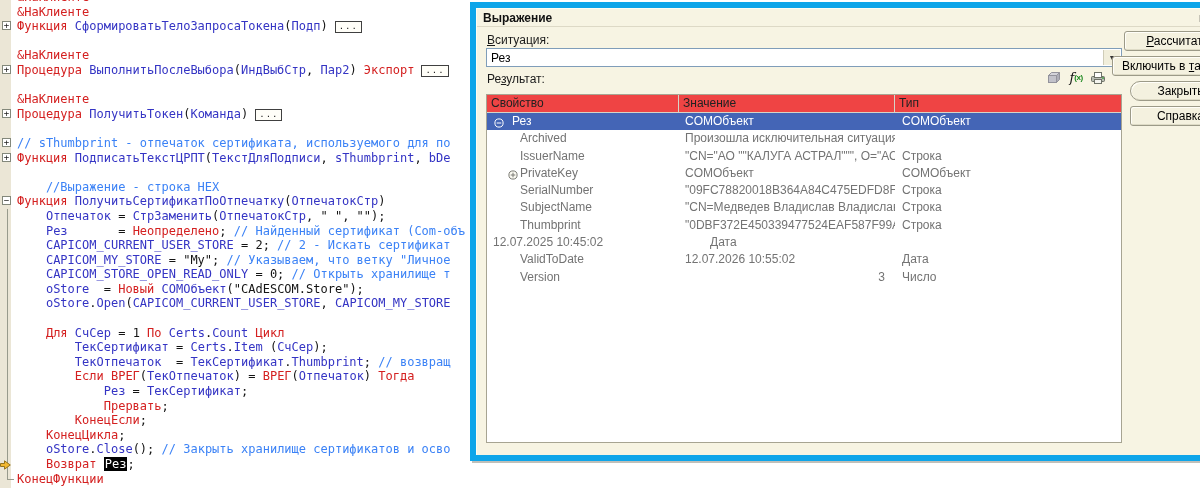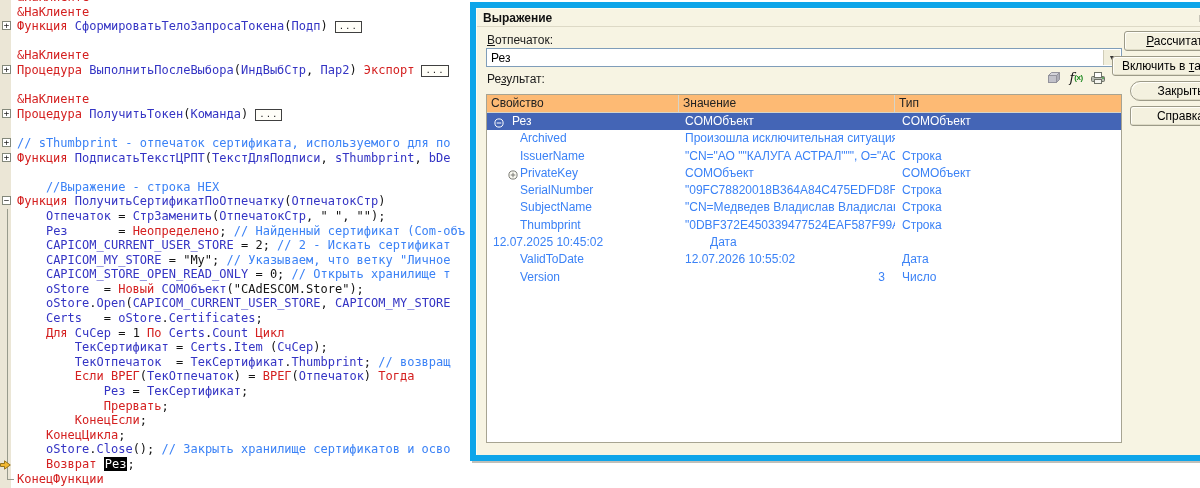--- a/index.html
+++ b/index.html
@@ -43,24 +43,24 @@
          background:transparent;font:12px "Liberation Sans",sans-serif;padding:0 3px;color:#000;}
   .combo-btn{position:absolute;right:1px;top:1px;bottom:1px;width:16px;background:#f1eedb;
          border-left:1px solid #cfccb8;text-align:center;font-size:7px;line-height:15px;color:#333;}
   .res-icons{position:absolute;left:570px;top:61px;height:17px;display:flex;gap:6px;align-items:center;}
   .res-icon{width:16px;height:15px;display:inline-flex;align-items:center;justify-content:center;}
   .fx-f{font-family:"DejaVu Serif",serif;font-style:italic;font-size:13px;color:#111;}
   .fx-x{font-size:8px;color:#18861c;font-weight:bold;letter-spacing:-0.5px;}
   
   .result-table{position:absolute;left:10px;top:86px;width:636px;height:349px;box-sizing:border-box;
          background:#fff;border:1px solid #a7a492;overflow:hidden;}
-  .thead{display:flex;height:17px;background:#fdba74;border-bottom:1px solid #d6d4c8;color:#222;}
+  .thead{display:flex;height:17px;background:#ef4444;border-bottom:1px solid #d6d4c8;color:#222;}
   .th{box-sizing:border-box;border-right:1px solid #d6d4c8;padding:1px 4px;overflow:hidden;white-space:nowrap;}
   .th-prop{width:192px;}.th-val{width:216px;}.th-type{flex:1;border-right:0;}
-  .trow{display:flex;height:17.3px;line-height:17.3px;white-space:nowrap;color:#3b82f6;}
+  .trow{display:flex;height:17.3px;line-height:17.3px;white-space:nowrap;color:#737373;}
   .trow.selected{background:#4465b6;color:#fff;}
   .c-prop{width:192px;position:relative;box-sizing:border-box;overflow:hidden;}
   .c-prop.lvl0{padding-left:25px;}.c-prop.lvl1{padding-left:33px;}
   .expander{position:absolute;top:3px;}
   .lvl0 .expander{left:7px;}.lvl1 .expander{left:21px;}
   .c-val{width:216px;box-sizing:border-box;padding:0 6px;overflow:hidden;}
   .c-val.right{text-align:right;padding-right:10px;}
   .c-type{flex:1;box-sizing:border-box;padding:0 7px;overflow:hidden;}
   
   .btn{position:absolute;right:6px;height:20px;box-sizing:border-box;background:#f4f1df;
@@ -95,21 +95,21 @@
         <div class="code-line"><span class="gutter"></span><span class="code-text"></span></div>
         <div class="code-line"><span class="gutter"></span><span class="code-text"><span class="tk-c">    //Выражение - строка HEX</span></span></div>
         <div class="code-line"><span class="gutter"><span class="fold-box">−</span></span><span class="code-text"><span class="tk-k">Функция </span><span class="tk-v">ПолучитьСертификатПоОтпечатку</span><span class="tk-p">(</span><span class="tk-v">ОтпечатокСтр</span><span class="tk-p">)</span></span></div>
         <div class="code-line"><span class="gutter"><span class="fold-mid"></span></span><span class="code-text"><span class="tk-p">    </span><span class="tk-v">Отпечаток</span><span class="tk-p"> = </span><span class="tk-v">СтрЗаменить</span><span class="tk-p">(</span><span class="tk-v">ОтпечатокСтр</span><span class="tk-p">, " ", "");</span></span></div>
         <div class="code-line"><span class="gutter"><span class="fold-mid"></span></span><span class="code-text"><span class="tk-p">    </span><span class="tk-v">Рез</span><span class="tk-p">       = </span><span class="tk-k">Неопределено</span><span class="tk-p">; </span><span class="tk-c">// Найденный сертификат (Com-объ</span></span></div>
         <div class="code-line"><span class="gutter"><span class="fold-mid"></span></span><span class="code-text"><span class="tk-p">    </span><span class="tk-v">CAPICOM_CURRENT_USER_STORE</span><span class="tk-p"> = 2; </span><span class="tk-c">// 2 - Искать сертификат</span></span></div>
         <div class="code-line"><span class="gutter"><span class="fold-mid"></span></span><span class="code-text"><span class="tk-p">    </span><span class="tk-v">CAPICOM_MY_STORE</span><span class="tk-p"> = "My"; </span><span class="tk-c">// Указываем, что ветку "Личное</span></span></div>
         <div class="code-line"><span class="gutter"><span class="fold-mid"></span></span><span class="code-text"><span class="tk-p">    </span><span class="tk-v">CAPICOM_STORE_OPEN_READ_ONLY</span><span class="tk-p"> = 0; </span><span class="tk-c">// Открыть хранилище т</span></span></div>
         <div class="code-line"><span class="gutter"><span class="fold-mid"></span></span><span class="code-text"><span class="tk-p">    </span><span class="tk-v">oStore</span><span class="tk-p">  = </span><span class="tk-k">Новый</span><span class="tk-p"> </span><span class="tk-v">COMОбъект</span><span class="tk-p">("CAdESCOM.Store");</span></span></div>
         <div class="code-line"><span class="gutter"><span class="fold-mid"></span></span><span class="code-text"><span class="tk-p">    </span><span class="tk-v">oStore</span><span class="tk-p">.</span><span class="tk-v">Open</span><span class="tk-p">(</span><span class="tk-v">CAPICOM_CURRENT_USER_STORE</span><span class="tk-p">, </span><span class="tk-v">CAPICOM_MY_STORE</span></span></div>
-        <div class="code-line"><span class="gutter"><span class="fold-mid"></span></span><span class="code-text"><span class="tk-p">    </span><span class="tk-v">Certs</span><span class="tk-p">   = </span><span class="tk-v">oStore</span><span class="tk-p">.</span><span class="tk-v">Certificates</span><span class="tk-p">;</span></span></div>
+        <div class="code-line"><span class="gutter"><span class="fold-mid"></span></span></div>
         <div class="code-line"><span class="gutter"><span class="fold-mid"></span></span><span class="code-text"><span class="tk-p">    </span><span class="tk-k">Для</span><span class="tk-p"> </span><span class="tk-v">СчСер</span><span class="tk-p"> = 1 </span><span class="tk-k">По</span><span class="tk-p"> </span><span class="tk-v">Certs</span><span class="tk-p">.</span><span class="tk-v">Count</span><span class="tk-p"> </span><span class="tk-k">Цикл</span></span></div>
         <div class="code-line"><span class="gutter"><span class="fold-mid"></span></span><span class="code-text"><span class="tk-p">        </span><span class="tk-v">ТекСертификат</span><span class="tk-p"> = </span><span class="tk-v">Certs</span><span class="tk-p">.</span><span class="tk-v">Item</span><span class="tk-p"> (</span><span class="tk-v">СчСер</span><span class="tk-p">);</span></span></div>
         <div class="code-line"><span class="gutter"><span class="fold-mid"></span></span><span class="code-text"><span class="tk-p">        </span><span class="tk-v">ТекОтпечаток</span><span class="tk-p">  = </span><span class="tk-v">ТекСертификат</span><span class="tk-p">.</span><span class="tk-v">Thumbprint</span><span class="tk-p">; </span><span class="tk-c">// возвращ</span></span></div>
         <div class="code-line"><span class="gutter"><span class="fold-mid"></span></span><span class="code-text"><span class="tk-p">        </span><span class="tk-k">Если</span><span class="tk-p"> </span><span class="tk-k">ВРЕГ</span><span class="tk-p">(</span><span class="tk-v">ТекОтпечаток</span><span class="tk-p">) = </span><span class="tk-k">ВРЕГ</span><span class="tk-p">(</span><span class="tk-v">Отпечаток</span><span class="tk-p">) </span><span class="tk-k">Тогда</span></span></div>
         <div class="code-line"><span class="gutter"><span class="fold-mid"></span></span><span class="code-text"><span class="tk-p">            </span><span class="tk-v">Рез</span><span class="tk-p"> = </span><span class="tk-v">ТекСертификат</span><span class="tk-p">;</span></span></div>
         <div class="code-line"><span class="gutter"><span class="fold-mid"></span></span><span class="code-text"><span class="tk-p">            </span><span class="tk-k">Прервать</span><span class="tk-p">;</span></span></div>
         <div class="code-line"><span class="gutter"><span class="fold-mid"></span></span><span class="code-text"><span class="tk-p">        </span><span class="tk-k">КонецЕсли</span><span class="tk-p">;</span></span></div>
         <div class="code-line"><span class="gutter"><span class="fold-mid"></span></span><span class="code-text"><span class="tk-p">    </span><span class="tk-k">КонецЦикла</span><span class="tk-p">;</span></span></div>
         <div class="code-line"><span class="gutter"><span class="fold-mid"></span></span><span class="code-text"><span class="tk-p">    </span><span class="tk-v">oStore</span><span class="tk-p">.</span><span class="tk-v">Close</span><span class="tk-p">(); </span><span class="tk-c">// Закрыть хранилище сертификатов и осво</span></span></div>
         <div class="code-line"><span class="gutter"><span class="fold-mid"></span><span class="exec-arrow"><svg width="11" height="10" viewBox="0 0 11 10">
@@ -121,21 +121,21 @@
 
   <div class="dialog">
     <div class="titlebar">
       <span>Выражение</span>
       <span class="win-btns">
         <span class="win-btn">□</span>
         <span class="win-btn">✕</span>
       </span>
     </div>
 
-    <div class="lbl lbl-expr"><span></span><u>В</u><span>отпечаток:</span></div>
+    <div class="lbl lbl-expr"><span></span><u>В</u><span>ситуация:</span></div>
 
     <div class="combo">
       <input value="Рез" style="">
       <div class="combo-btn">▼</div>
     </div>
 
     <div class="lbl lbl-res"><span>Ре</span><u>з</u><span>ультат:</span></div>
 
     <div class="res-icons">
       <span class="res-icon">

